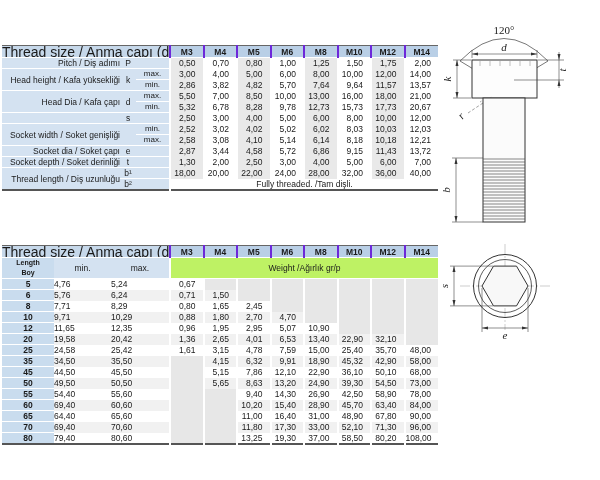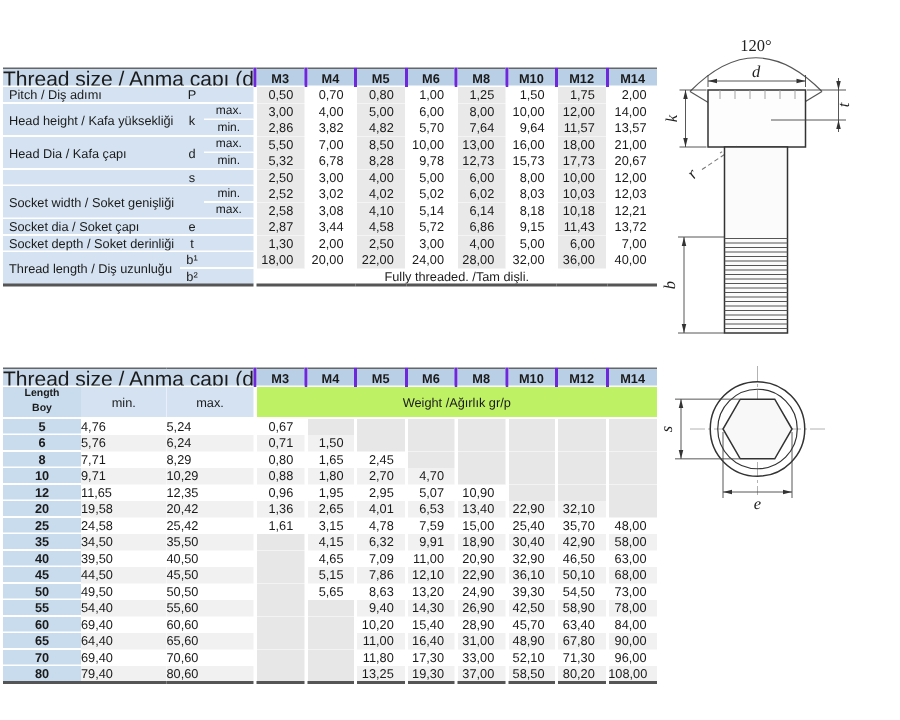--- a/index.html
+++ b/index.html
@@ -20,21 +20,21 @@
     position:absolute; left:2px; top:245px; width:434px;
     border-top:1px solid #666; border-bottom:2px solid #555;
   }
   th, td {
     font-size:8.5px; line-height:10px; height:10.6px;
     padding:0; font-weight:normal; white-space:nowrap; overflow:hidden;
   }
   
   .thdr { background:#c6d8ea; text-align:center; font-size:14px; border-bottom:1px solid #fff; }
   .hdr  { background:#b9cfe6; font-weight:bold; text-align:center; border-left:2px solid #6d28d9; border-bottom:1px solid #fff;margin-left:44px; }
-  .lbl  { background:#d4e2f1; text-align:left; padding-left:4px; border-bottom:1px solid #fff;margin-top:28px; }
+  .lbl  { background:#d4e2f1; text-align:right; padding-left:4px; border-bottom:1px solid #fff;margin-top:28px; }
   .sym  { background:#d4e2f1; text-align:center; border-bottom:1px solid #fff; }
   .sub  { background:#d4e2f1; text-align:center; border-bottom:1px solid #fff; font-size:8px; }
   .val  { text-align:right; padding-right:7px; border-left:2px solid #fff; }
   .band { background:#e9e9e9; }
   .spantext { text-align:center; border-left:2px solid #fff; }
   
   .t2h1 { height:12px; }
   .t2h2 { height:16px; line-height:7.5px; }
   .lenh { background:#c9dcee; text-align:center; font-size:7px; font-weight:bold; border-bottom:1px solid #fff; }
   .mmh  { background:#d4e2f1; text-align:center; border-bottom:1px solid #fff; }
@@ -356,36 +356,23 @@
       </tr>
       <tr>
         <td class="len">35</td>
         <td class="mm">34,50</td>
         <td class="mm">35,50</td>
         <td class="val emp"></td>
         <td class="val fill">4,15</td>
         <td class="val fill">6,32</td>
         <td class="val fill">9,91</td>
         <td class="val fill">18,90</td>
-        <td class="val fill">30,40</td>
+        <td class="val fill">45,32</td>
         <td class="val fill">42,90</td>
         <td class="val fill">58,00</td>
-      </tr>
-      <tr>
-        <td class="len">40</td>
-        <td class="mm">39,50</td>
-        <td class="mm">40,50</td>
-        <td class="val emp"></td>
-        <td class="val fill">4,65</td>
-        <td class="val fill">7,09</td>
-        <td class="val fill">11,00</td>
-        <td class="val fill">20,90</td>
-        <td class="val fill">32,90</td>
-        <td class="val fill">46,50</td>
-        <td class="val fill">63,00</td>
       </tr>
       <tr>
         <td class="len">45</td>
         <td class="mm">44,50</td>
         <td class="mm">45,50</td>
         <td class="val emp"></td>
         <td class="val fill">5,15</td>
         <td class="val fill">7,86</td>
         <td class="val fill">12,10</td>
         <td class="val fill">22,90</td>

